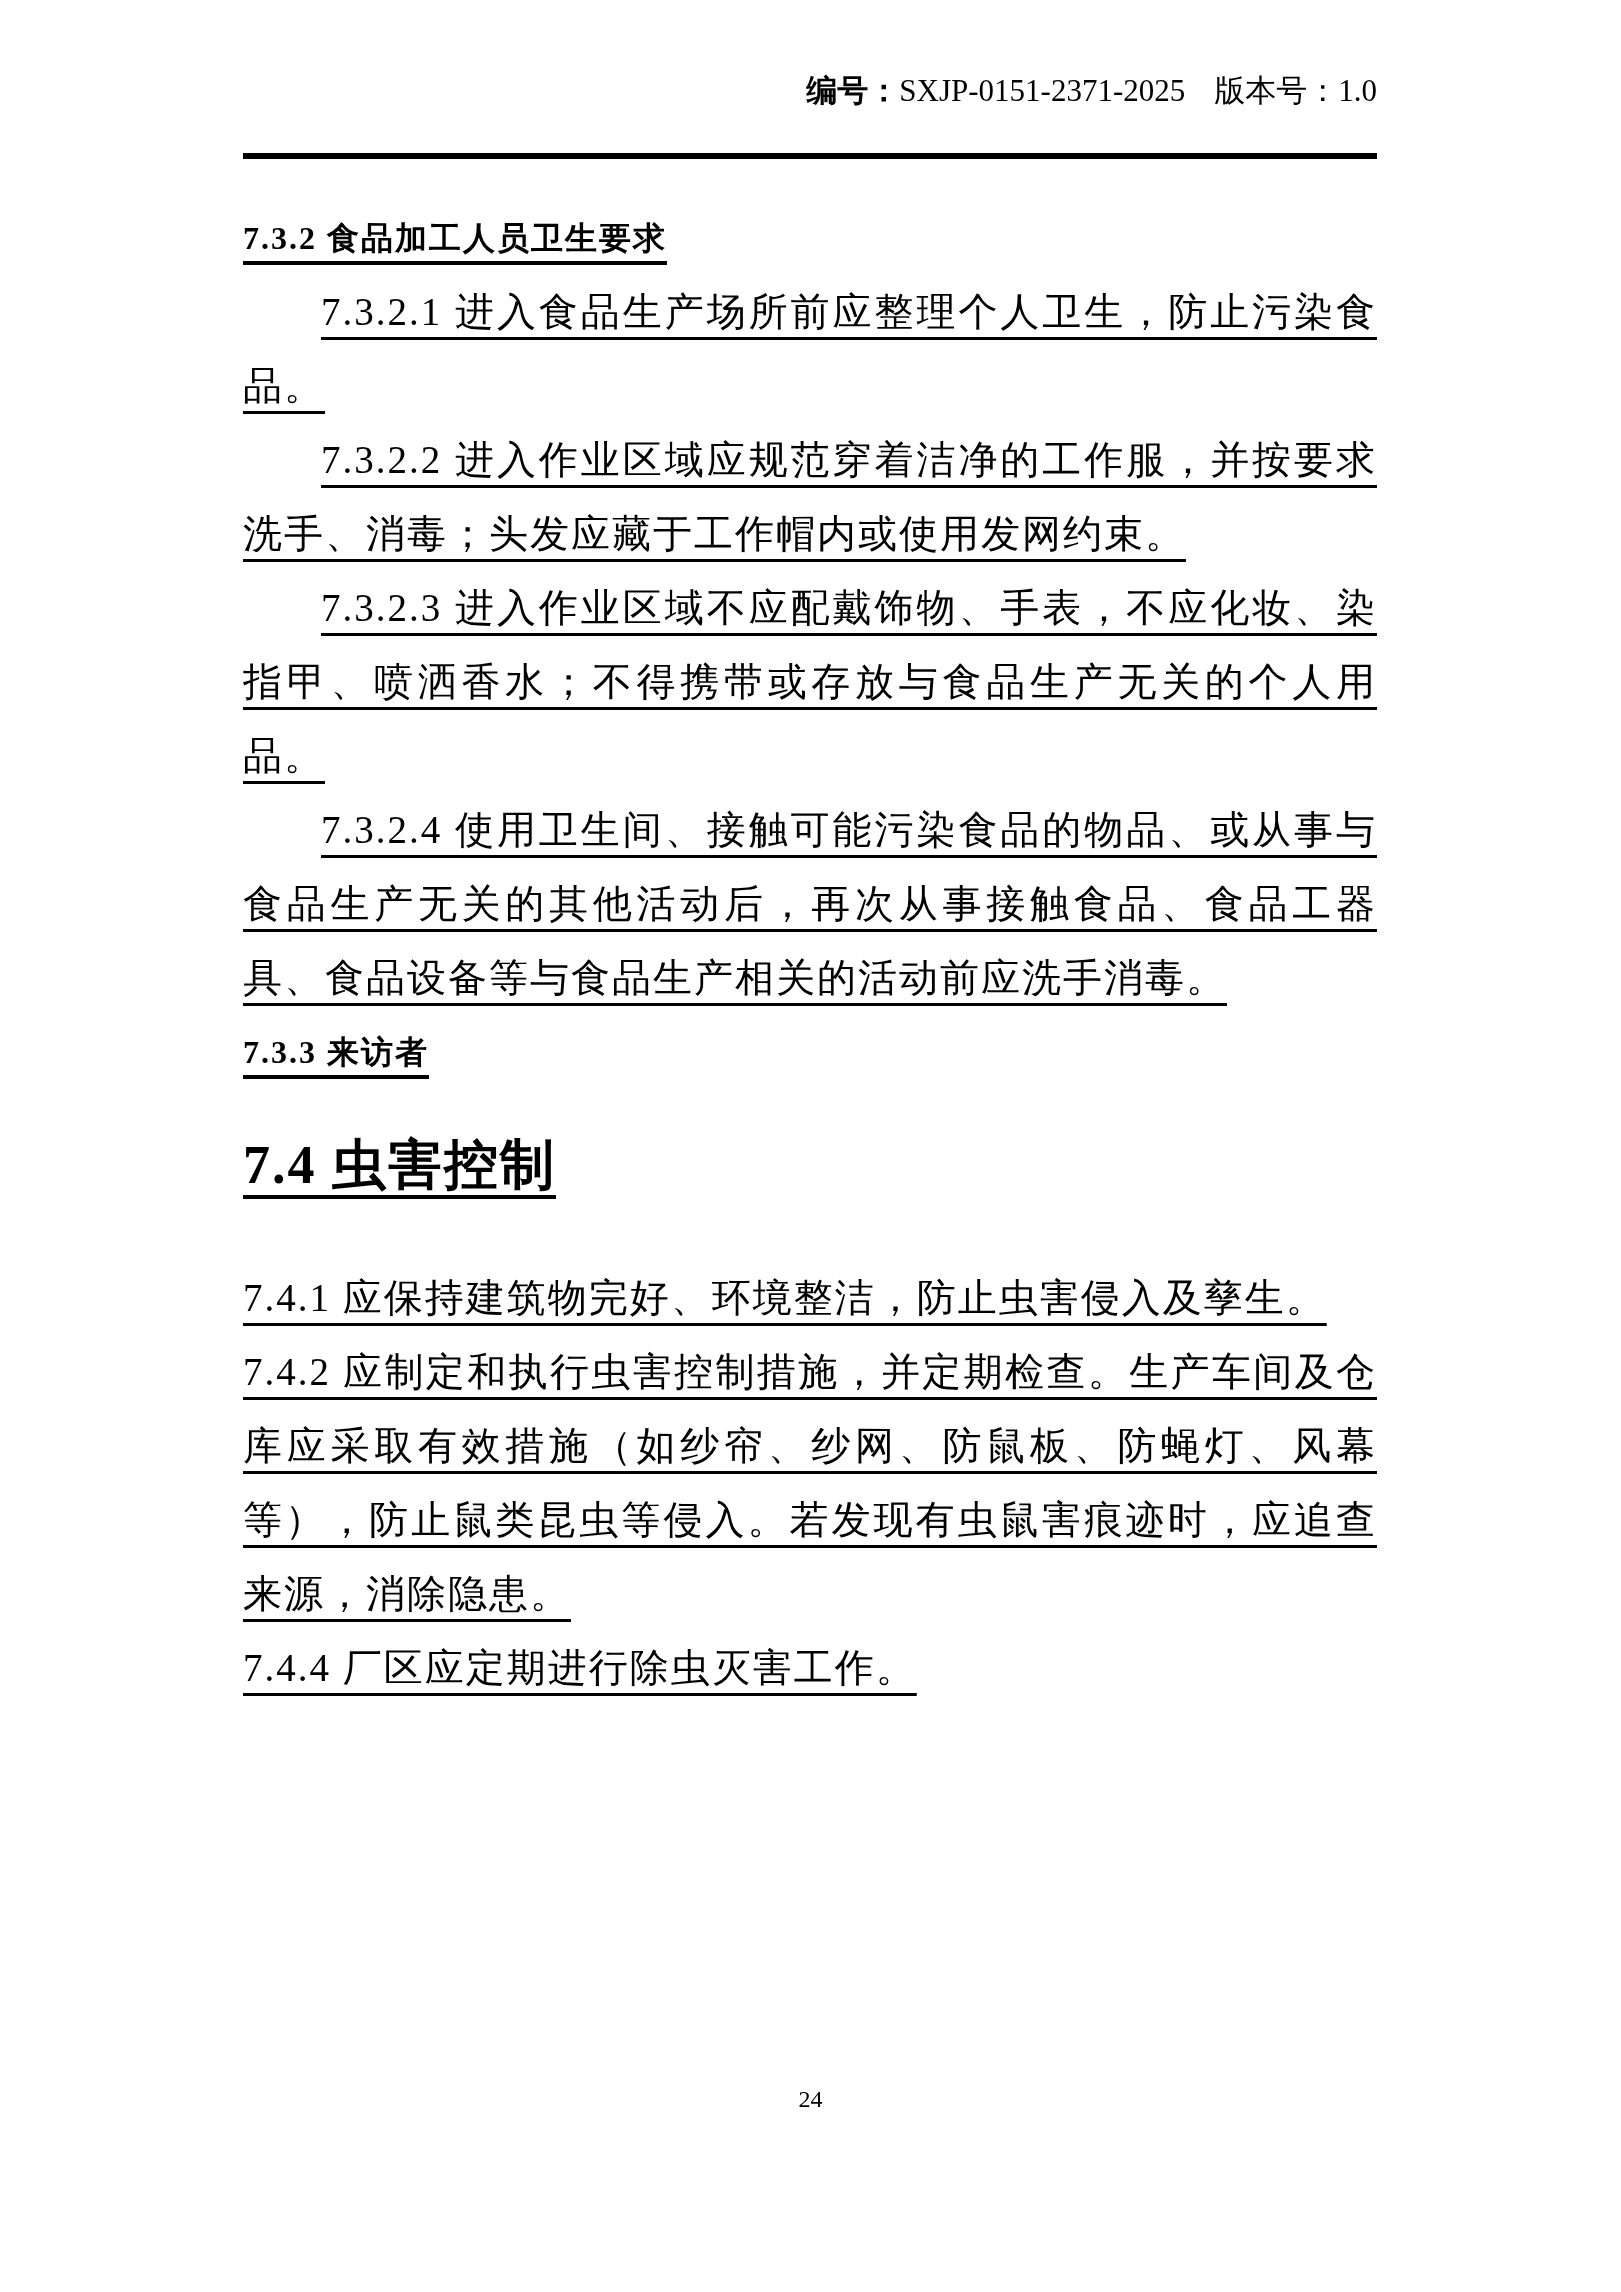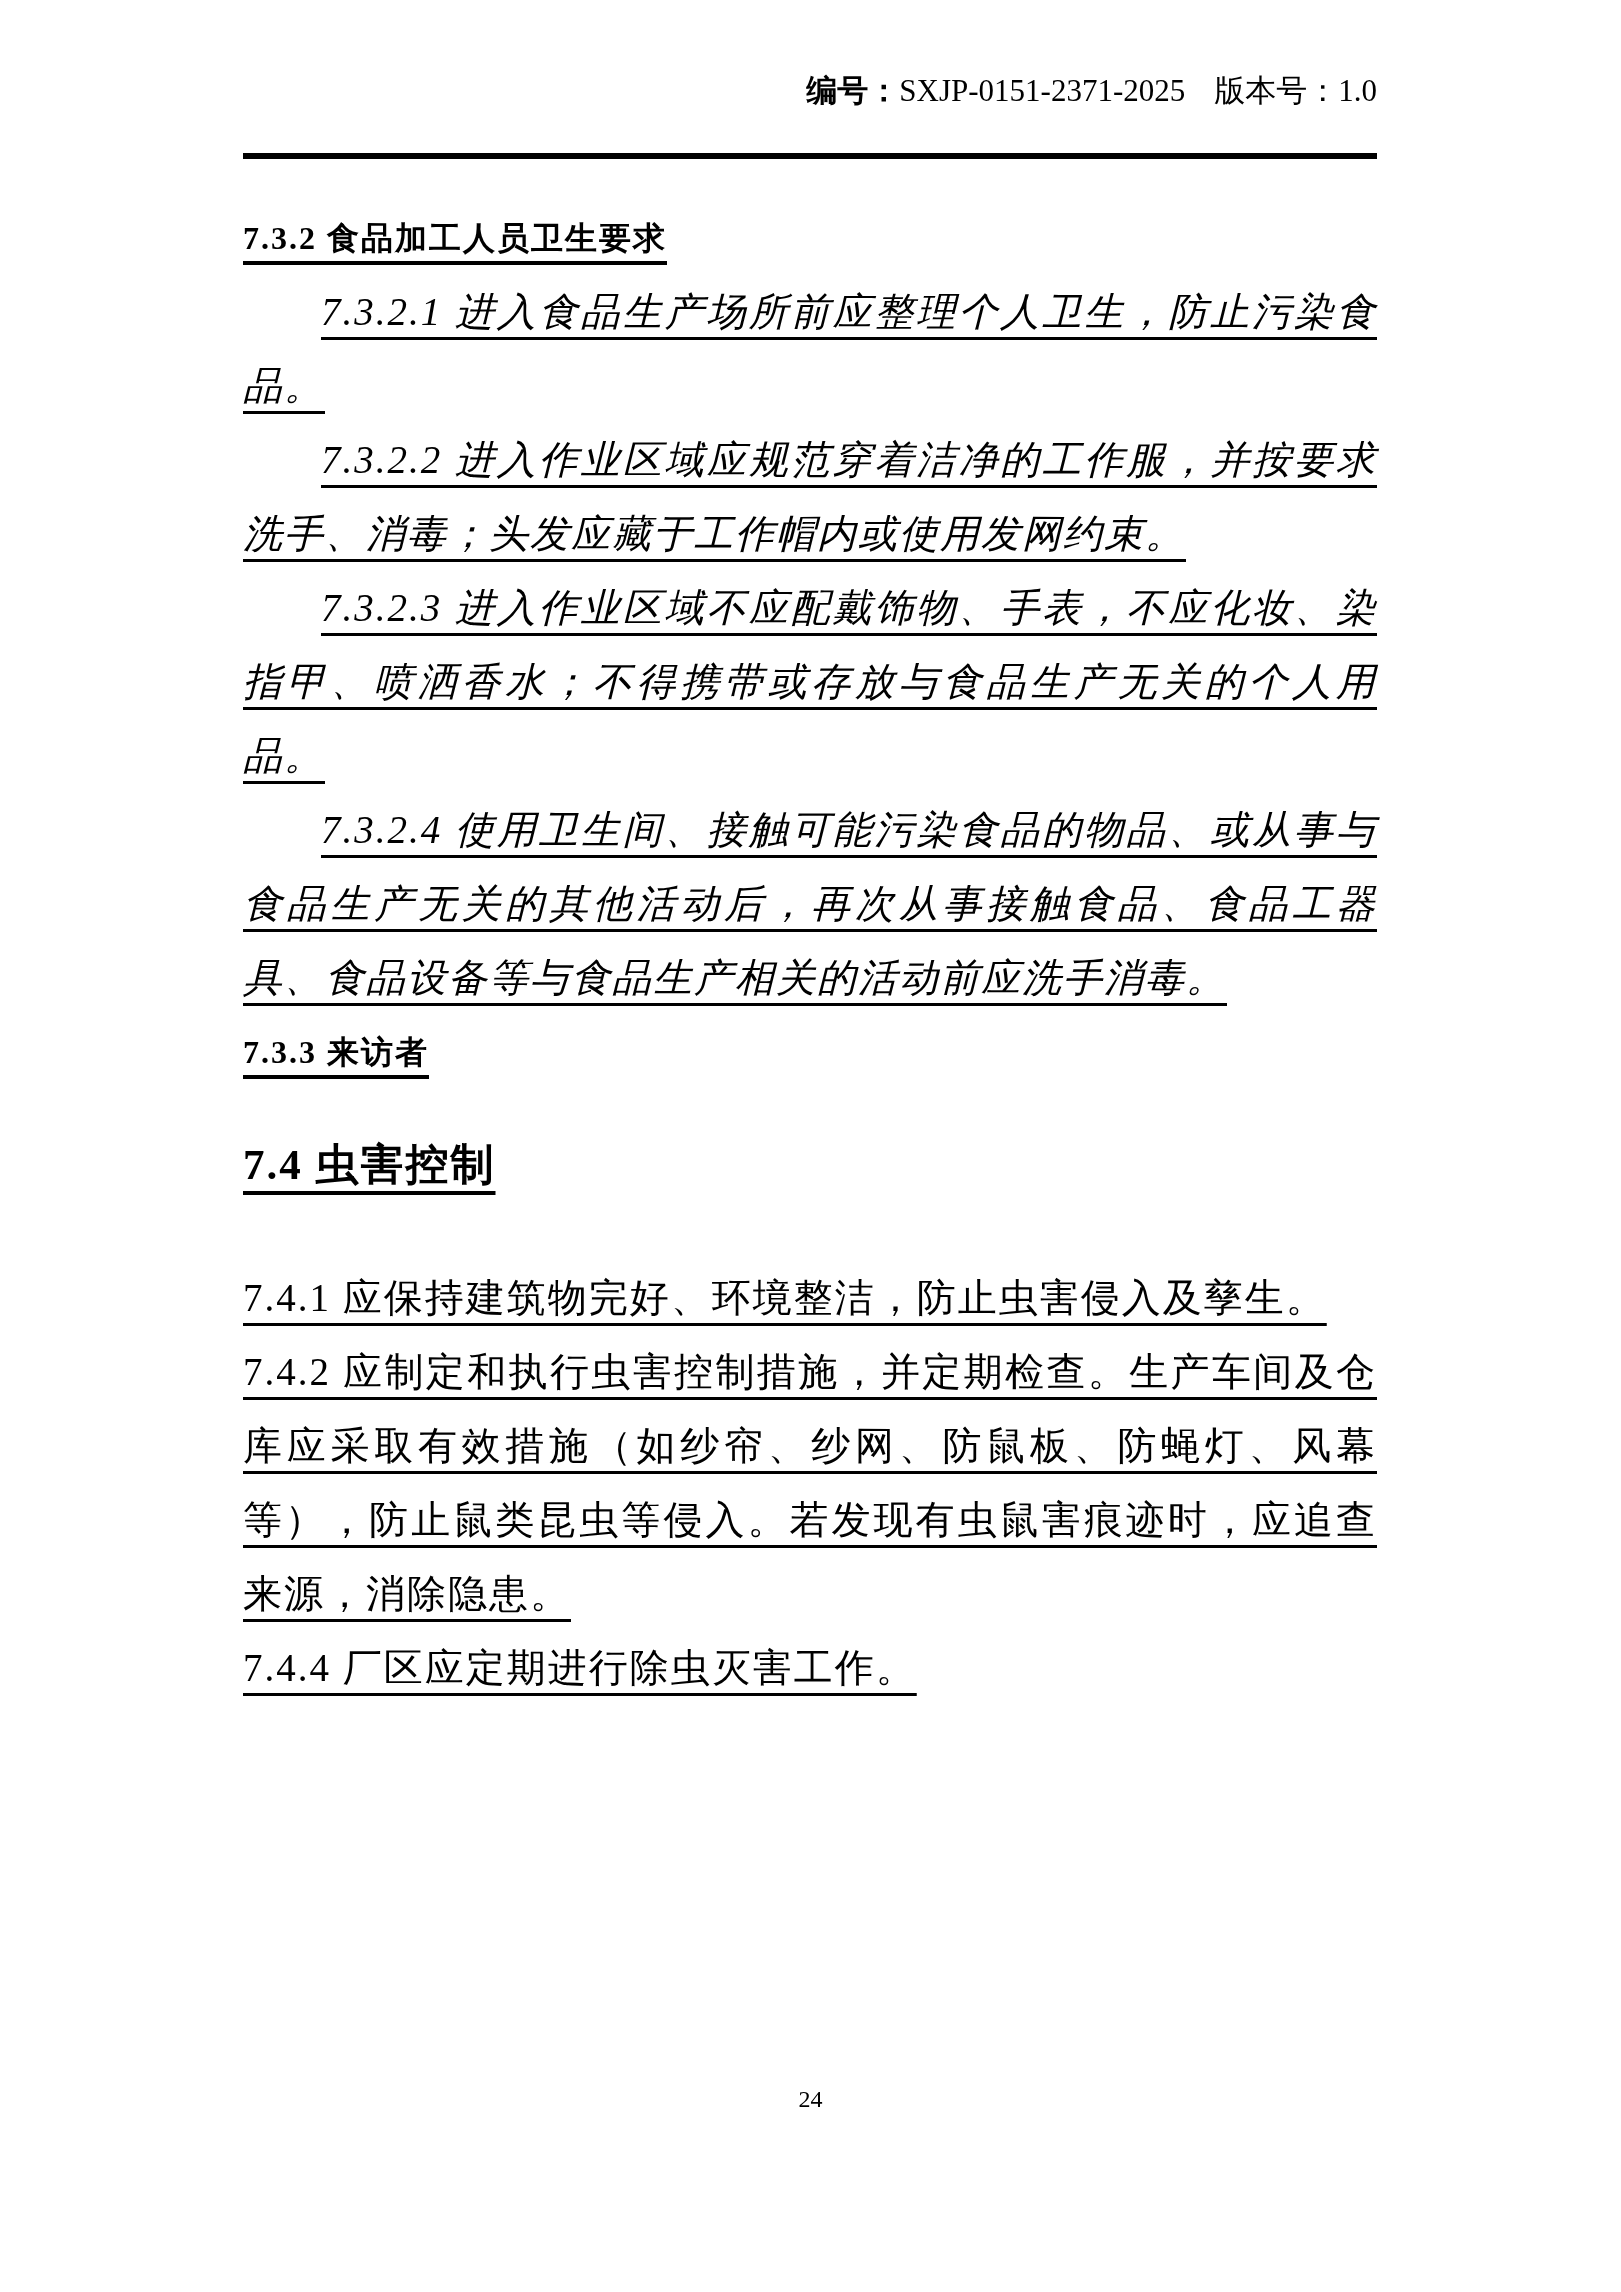--- a/index.html
+++ b/index.html
@@ -43,26 +43,26 @@
     text-decoration-thickness:2.9px;
     text-underline-offset:11.8px;
   }
   .content h3{
     font-weight:bold;
     font-size:32px;
     text-decoration-thickness:3.9px;
   }
   .content h2{
     font-weight:bold;
-    font-size:43px;
+    font-size:54px;
     margin-top:39px;
     margin-bottom:59px;
     text-decoration-thickness:3.9px;
   }
-  .ind{text-indent:2em;font-style:italic;}
+  .ind{text-indent:2em;}
   .footer{
     position:absolute;
     top:2080px;left:0;
     width:100%;
     text-align:center;
     font-size:24px;
     line-height:39px;
   }
 </style>
 </head>

